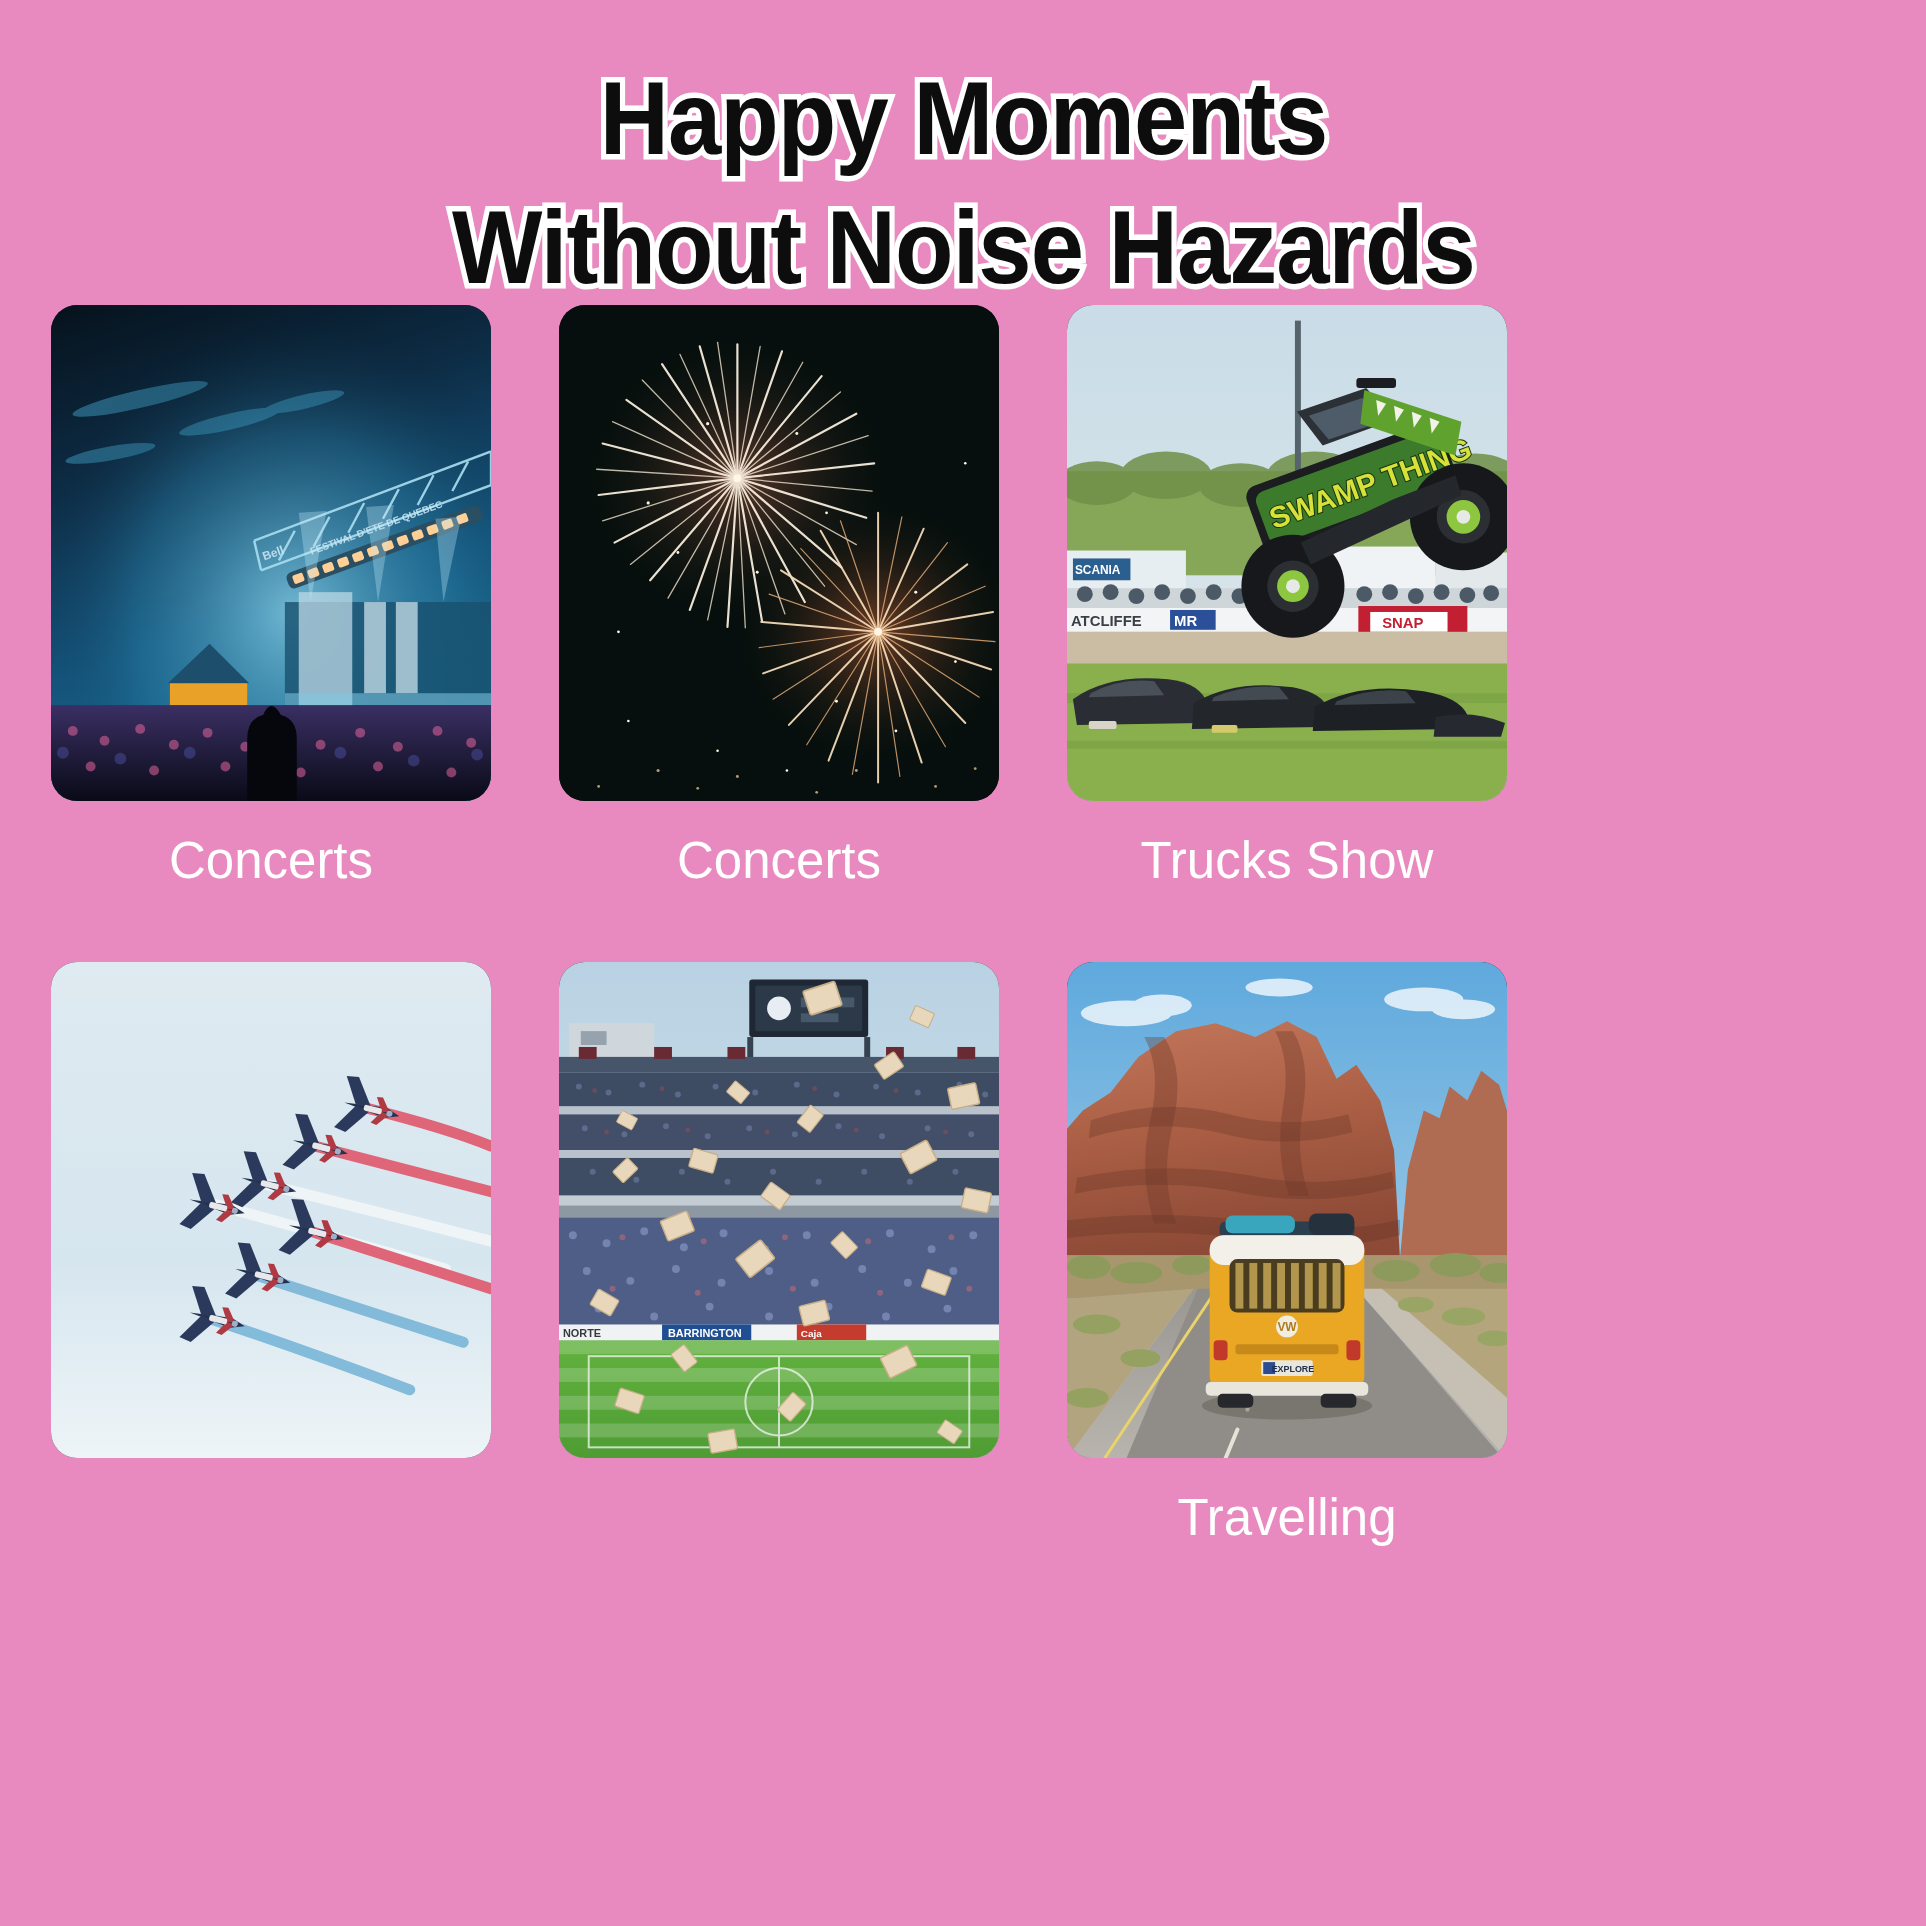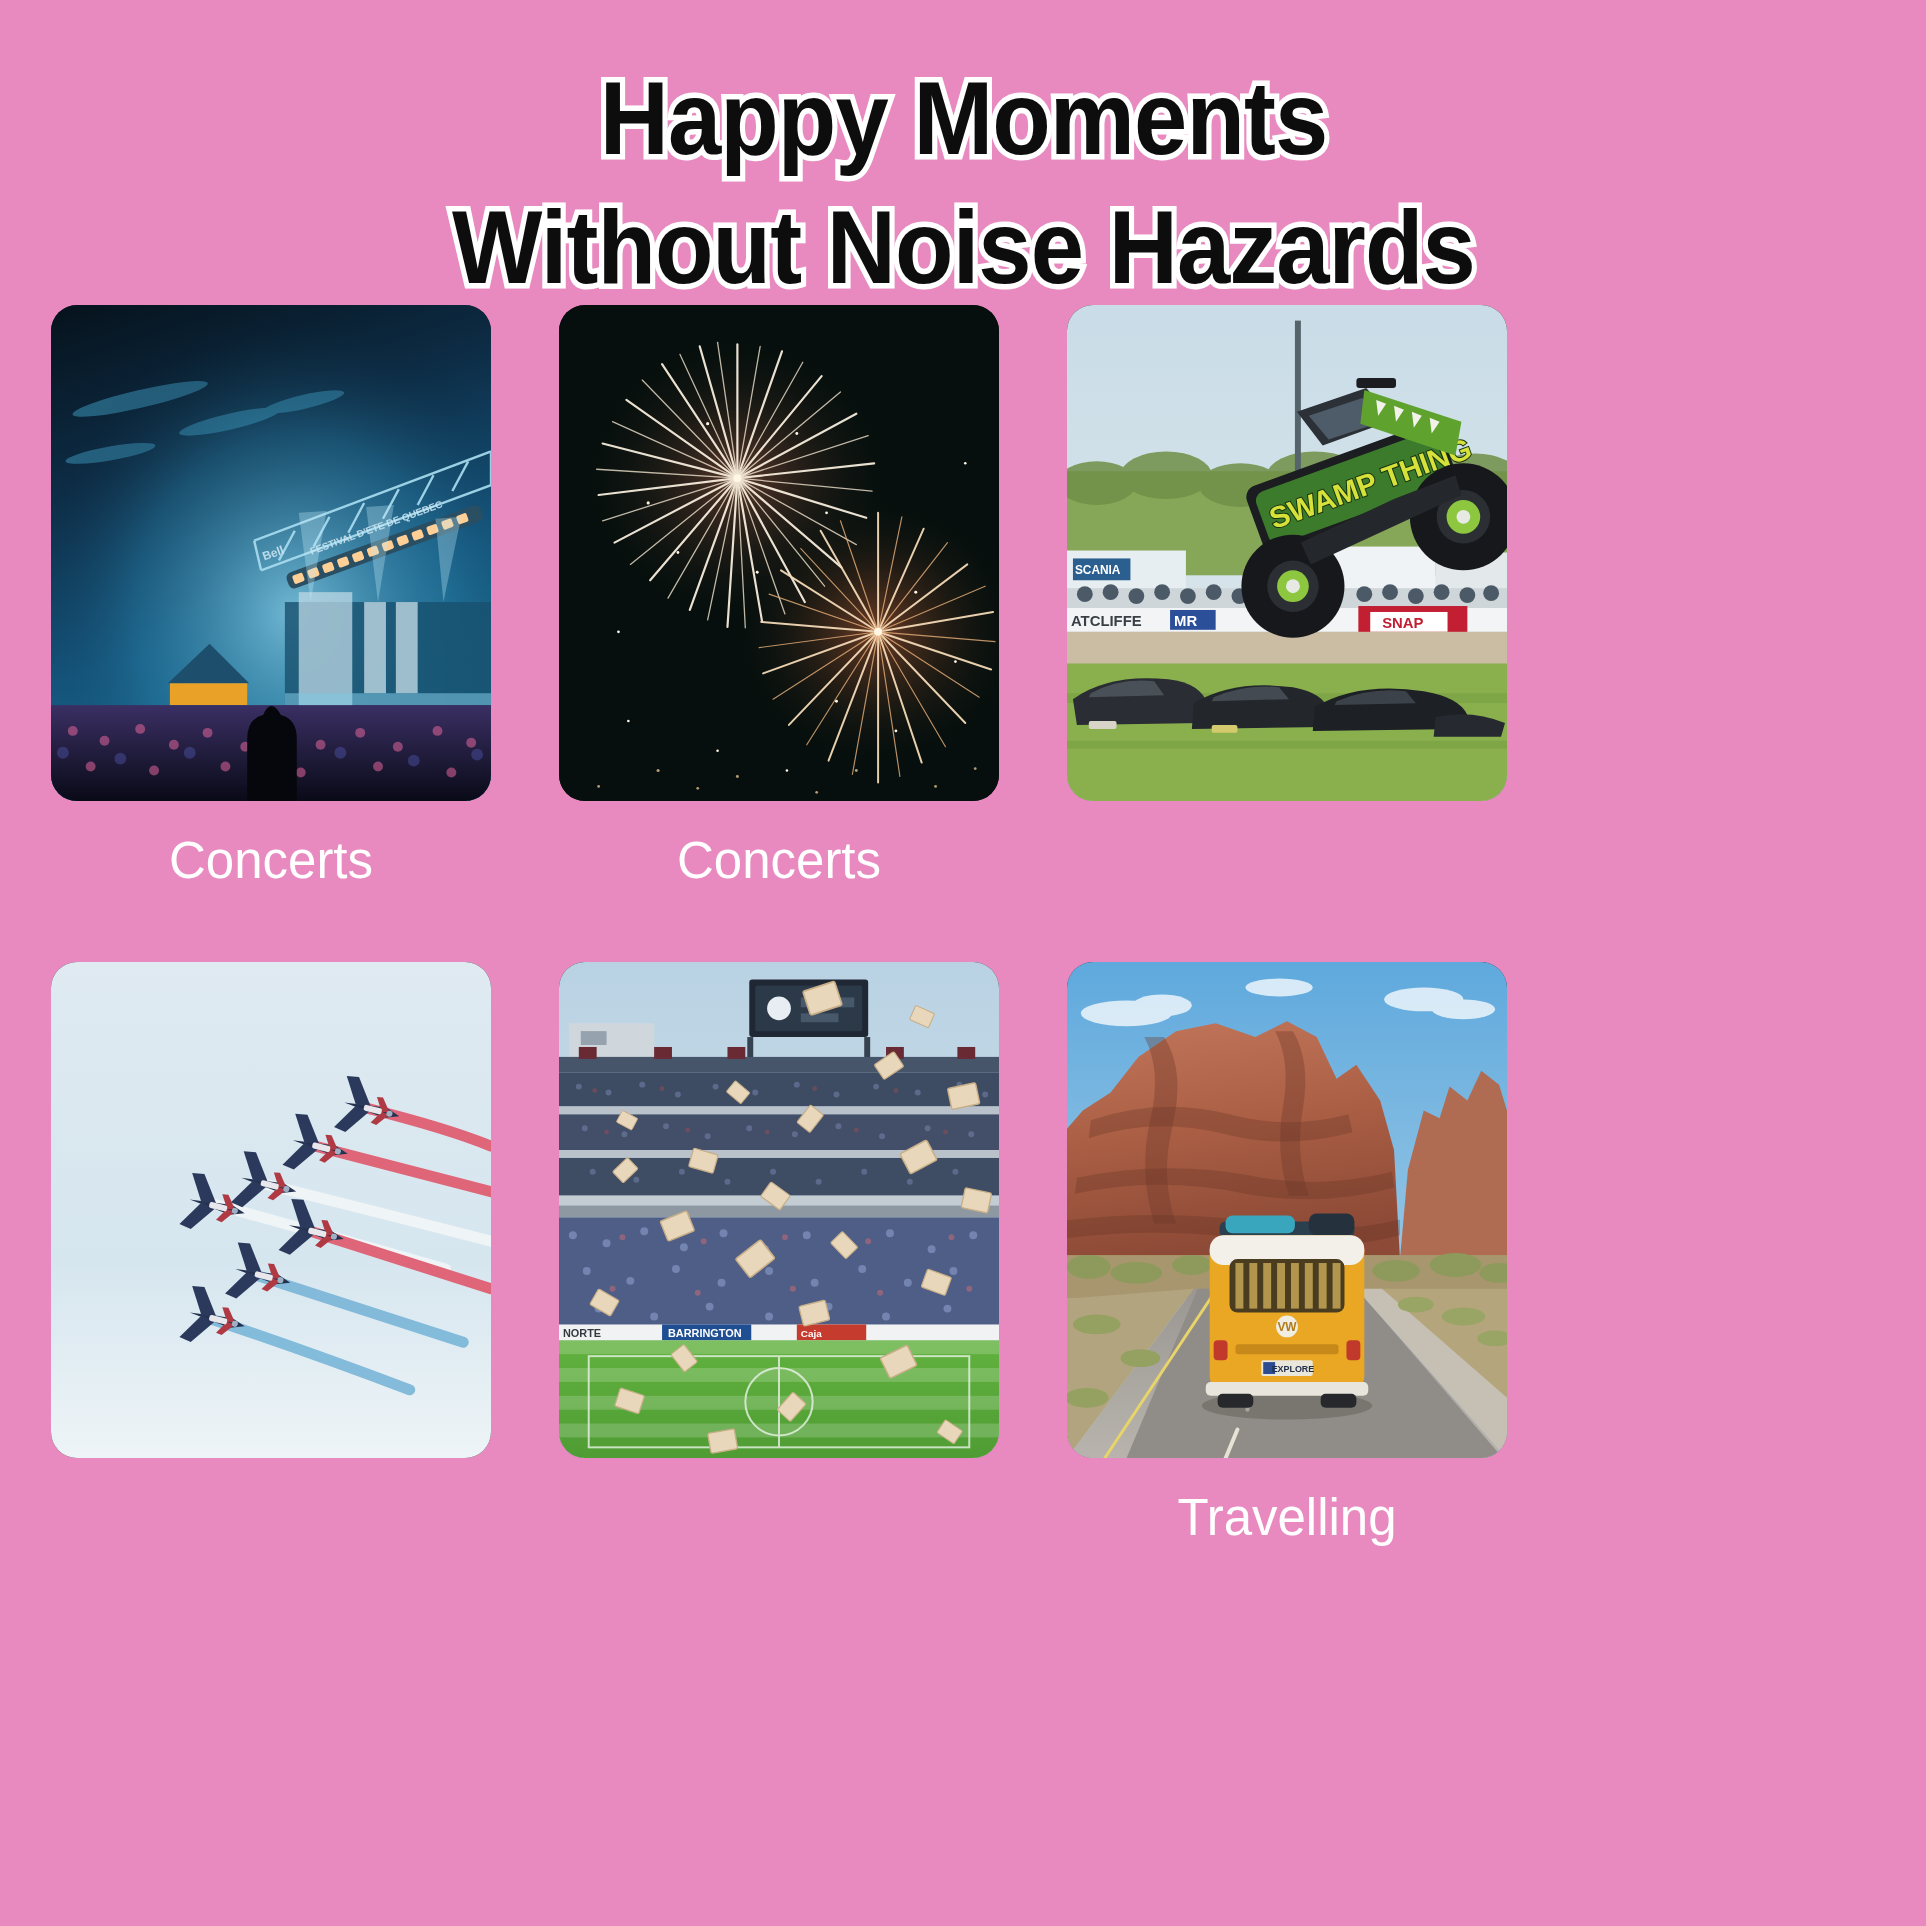--- a/index.html
+++ b/index.html
@@ -427,20 +427,21 @@
               <circle cx="400" cy="214" r="54" fill="#16181b"></circle>
               <circle cx="400" cy="214" r="27" fill="#2b2f33"></circle>
               <circle cx="400" cy="214" r="17" fill="#8dc63f"></circle>
               <circle cx="400" cy="214" r="7" fill="#e7eae4"></circle>
             </g>
 
             <path d="M236 240 L330 196 L392 172 L398 192 L246 262 Z" fill="#24272b"></path>
           </g>
         </svg>
       </div>
+      <div class="caption">Trucks Show</div>
     </div>
 
     <div class="cell row2">
       <div class="thumb">
         <svg viewBox="0 0 444 501" preserveAspectRatio="xMidYMid slice" aria-hidden="true">
           <defs>
             <linearGradient id="aSky" x1="0" y1="0" x2="0" y2="1">
               <stop offset="0" stop-color="#dfeaf1"></stop>
                 <stop offset="0.6" stop-color="#d6e6ef"></stop>
               <stop offset="1" stop-color="#eef4f7"></stop>

